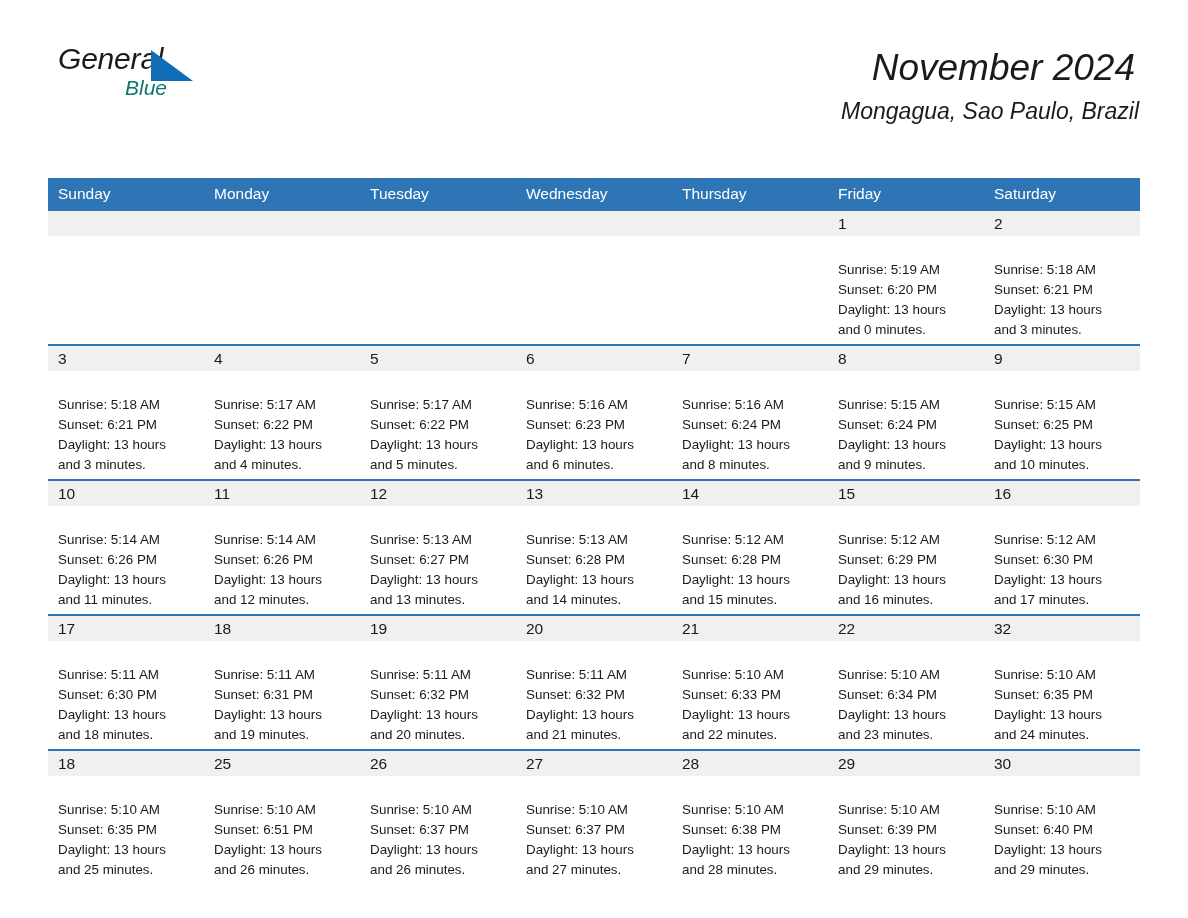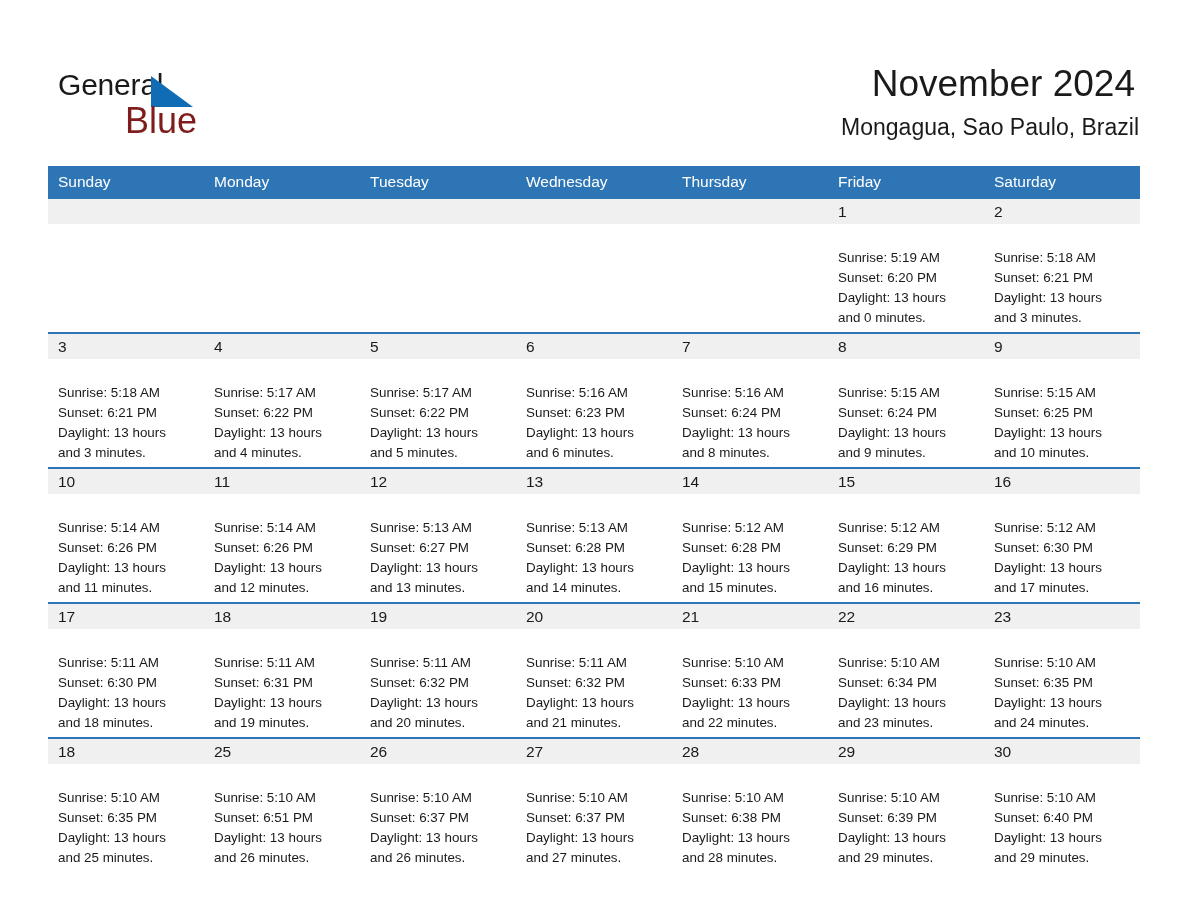--- a/index.html
+++ b/index.html
@@ -20,23 +20,24 @@
     height: 918px;
     box-sizing: border-box;
     padding: 0 48px;
   }
 
   
   .header {
     position: relative;
     height: 110px;
     display: flex;
-    align-items: flex-end;
+    align-items: flex-start;
     justify-content: space-between;
-    padding-top: 32px;
+    padding-top: 44px;
+    font-style: italic;
   }
   .logo {
     position: relative;
     width: 150px;
     height: 72px;
     flex: none;
   }
   .logo-general {
     position: absolute;
     left: 10px;
@@ -53,22 +54,22 @@
     top: 6px;
     width: 0;
     height: 0;
     border-left: 42px solid #0f6cb5;
     border-top: 31px solid transparent;
   }
   .logo-blue {
     position: absolute;
     left: 77px;
     top: 33px;
-    font-size: 36px;
-    color: #7f1d1d;
+    font-size: 21px;
+    color: #0f766e;
     font-family: "Liberation Sans", sans-serif;
     line-height: 1;
   }
   .titles {
     text-align: right;
     flex: none;
     padding-right: 1px;
   }
   .month-title {
     font-size: 37px;
@@ -453,21 +454,21 @@
           <div class="info">
             <div>Sunrise: 5:10 AM</div>
             <div>Sunset: 6:34 PM</div>
             <div>Daylight: 13 hours</div>
             <div>and 23 minutes.</div>
           </div>
         </div>
           </td>
         <td>
             <div class="cell">
-          <div class="daynum">23</div>
+          <div class="daynum">32</div>
           <div class="info">
             <div>Sunrise: 5:10 AM</div>
             <div>Sunset: 6:35 PM</div>
             <div>Daylight: 13 hours</div>
             <div>and 24 minutes.</div>
           </div>
         </div>
           </td>
       </tr>
 

